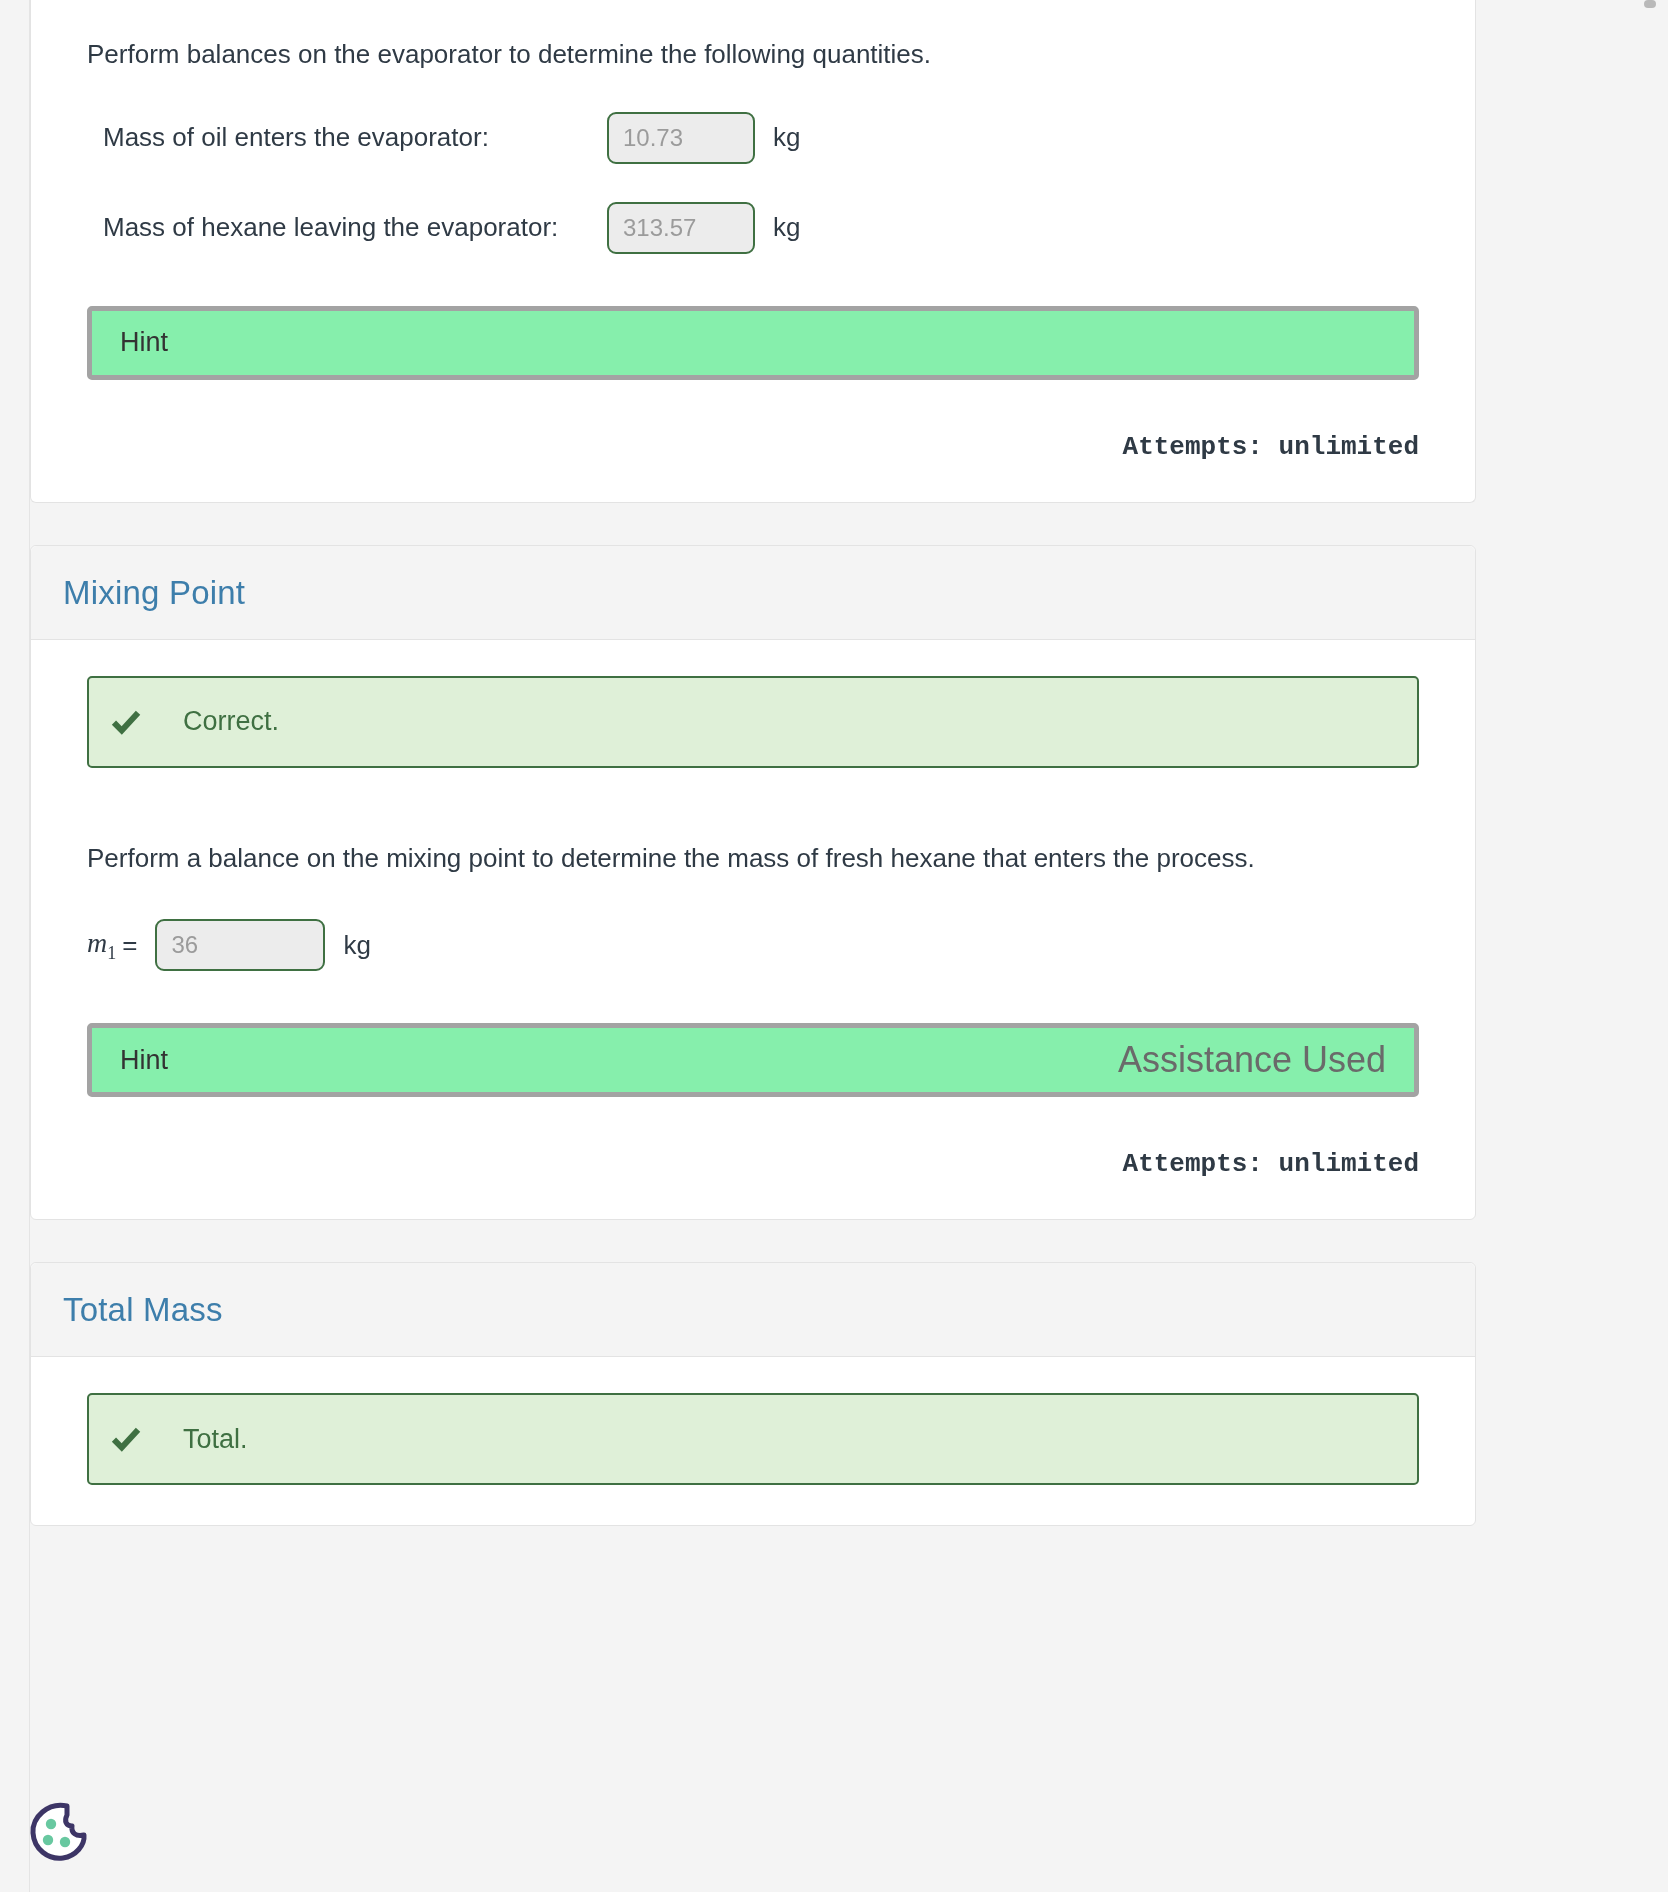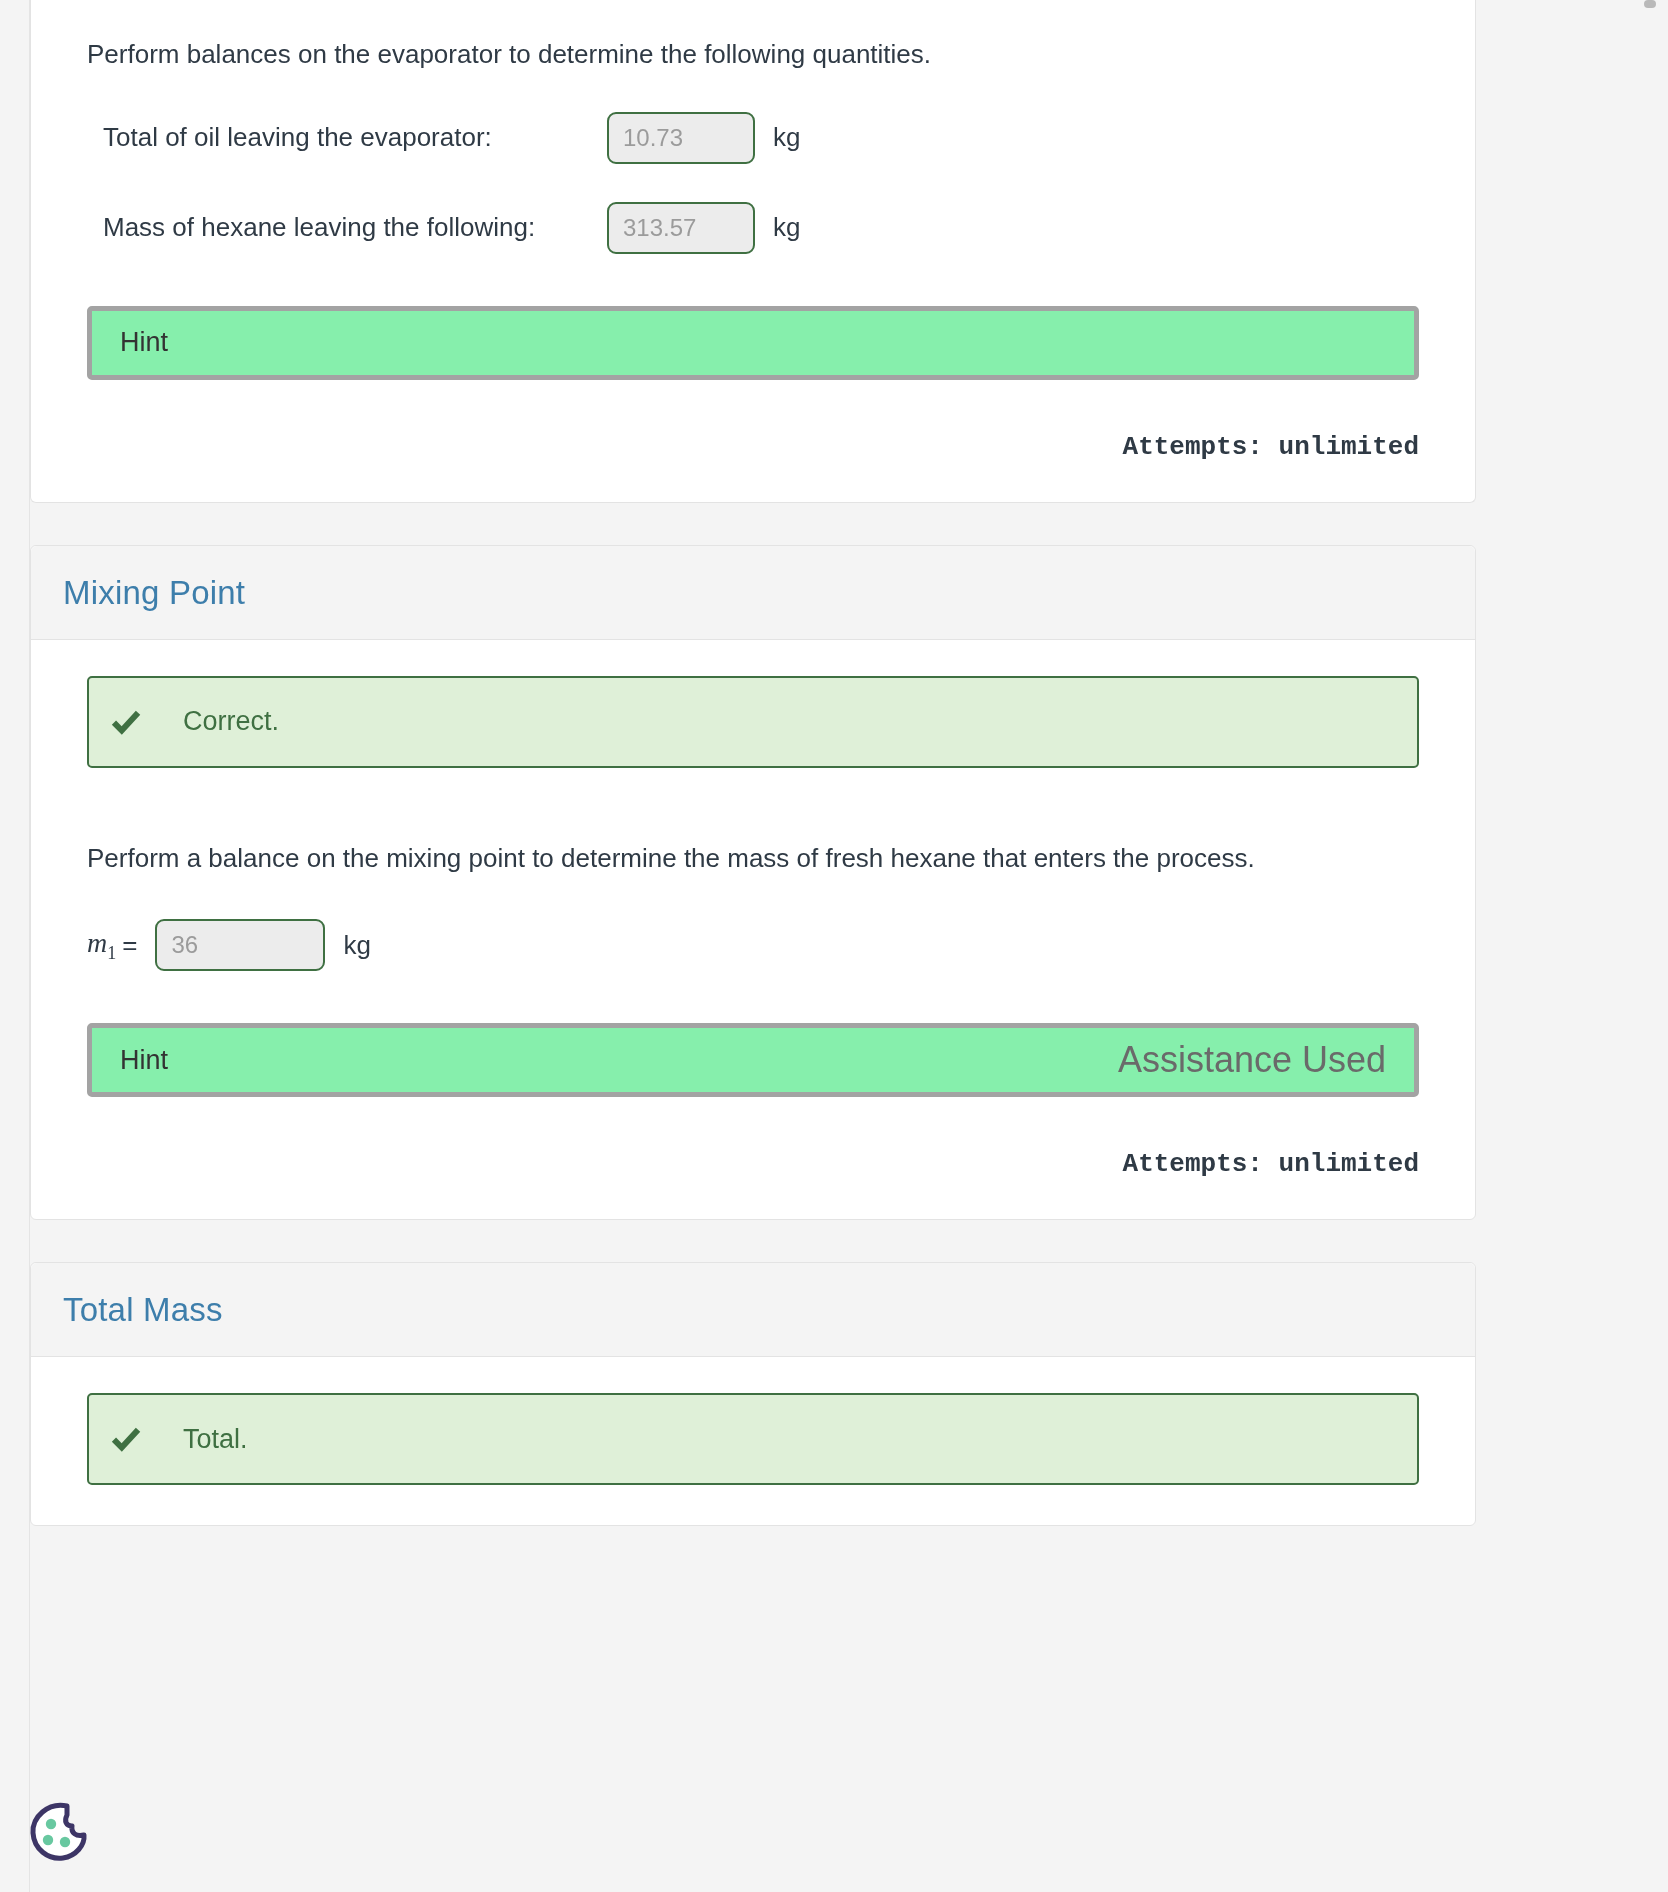--- a/index.html
+++ b/index.html
@@ -227,27 +227,27 @@
   </div>
 
   <div class="content">
 
     <div class="card card-clipped-top">
       <div class="card-body">
 
         <div class="prompt">Perform balances on the evaporator to determine the following quantities.</div>
 
         <div class="q-row">
-          <div class="q-label">Total of oil leaving the evaporator:</div>
+          <div class="q-label">Mass of oil enters the evaporator:</div>
           <input class="answer-input" type="text" placeholder="10.73" style="">
           <span class="unit">kg</span>
         </div>
 
         <div class="q-row">
-          <div class="q-label">Mass of hexane leaving the following:</div>
+          <div class="q-label">Mass of hexane leaving the evaporator:</div>
           <input class="answer-input" type="text" placeholder="313.57" style="">
           <span class="unit">kg</span>
         </div>
 
         <div class="hint-bar">
           <span class="hint-label">Hint</span>
           <span class="assistance-used"></span>
         </div>
 
         <div class="attempts-row">

